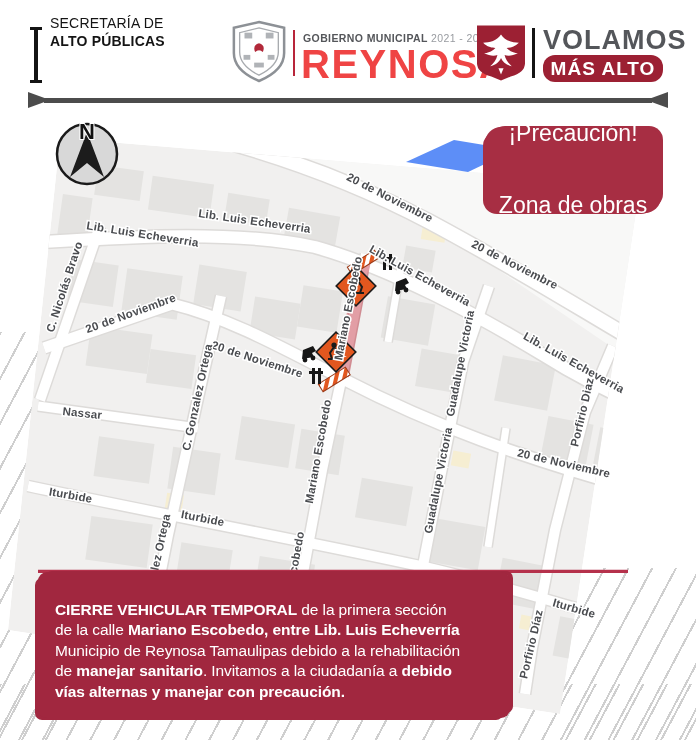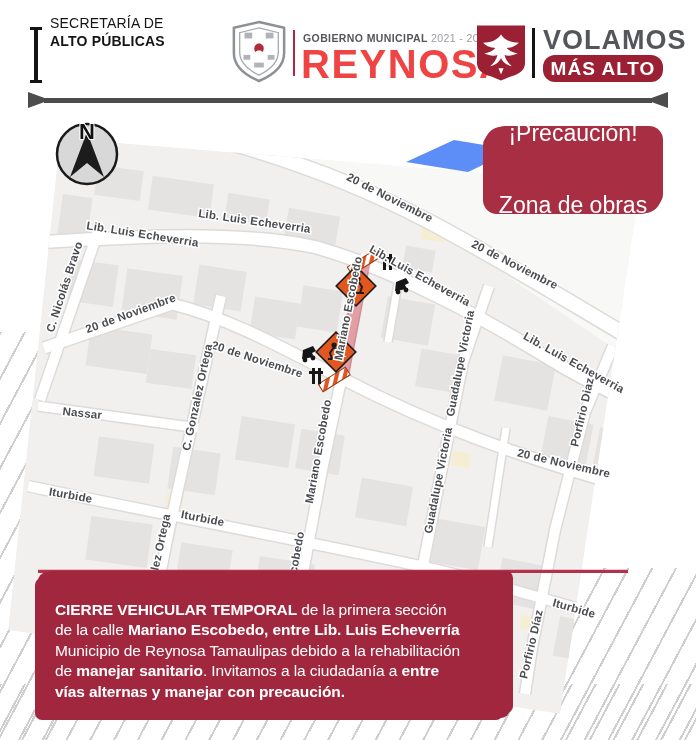--- a/index.html
+++ b/index.html
@@ -264,15 +264,15 @@
 <div id="precaucion">
   <div>¡Precaución!</div>
   <div>Zona de obras</div>
 </div>
 
 <div id="notice-line"></div>
 <div id="notice">
     <div class="line"><b>CIERRE VEHICULAR TEMPORAL</b><span> de la primera sección</span></div>
     <div class="line"><span>de la calle </span><b>Mariano Escobedo, entre Lib. Luis Echeverría</b></div>
     <div class="line"><span>Municipio de Reynosa Tamaulipas debido a la rehabilitación</span></div>
-    <div class="line"><span>de </span><b>manejar sanitario</b><span>. Invitamos a la ciudadanía a </span><b>entre</b></div>
+    <div class="line"><span>de </span><b>manejar sanitario</b><span>. Invitamos a la ciudadanía a </span><b>debido</b></div>
     <div class="line"><b>vías alternas y manejar con precaución.</b></div>
   </div>
 
 </body></html>

